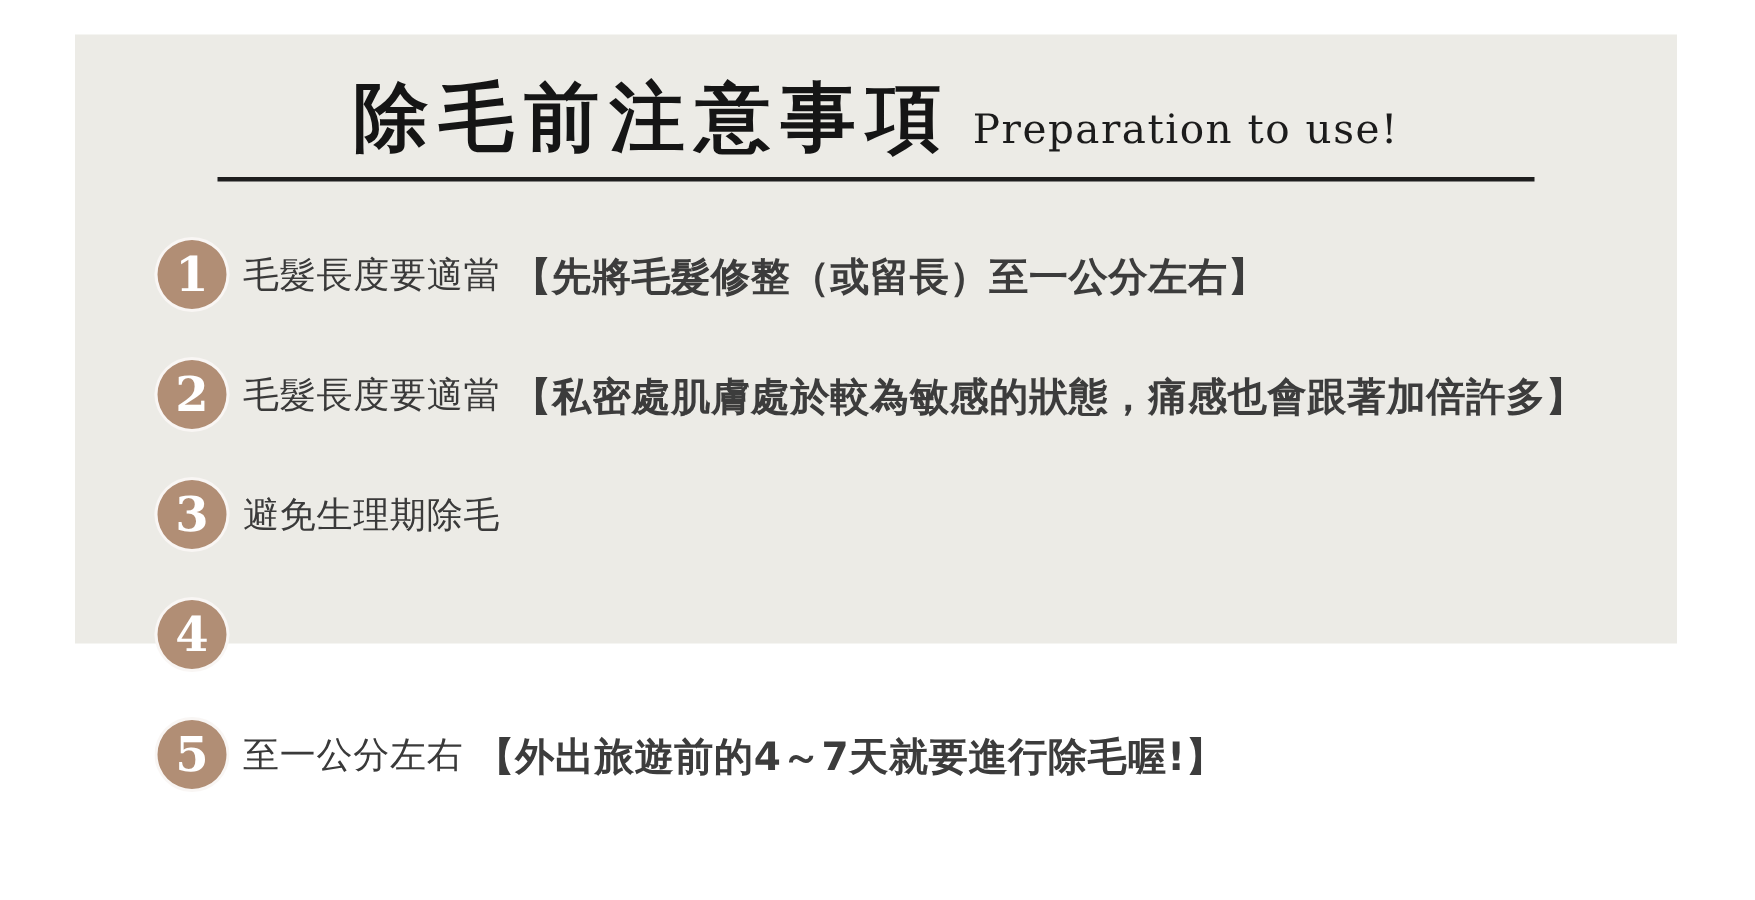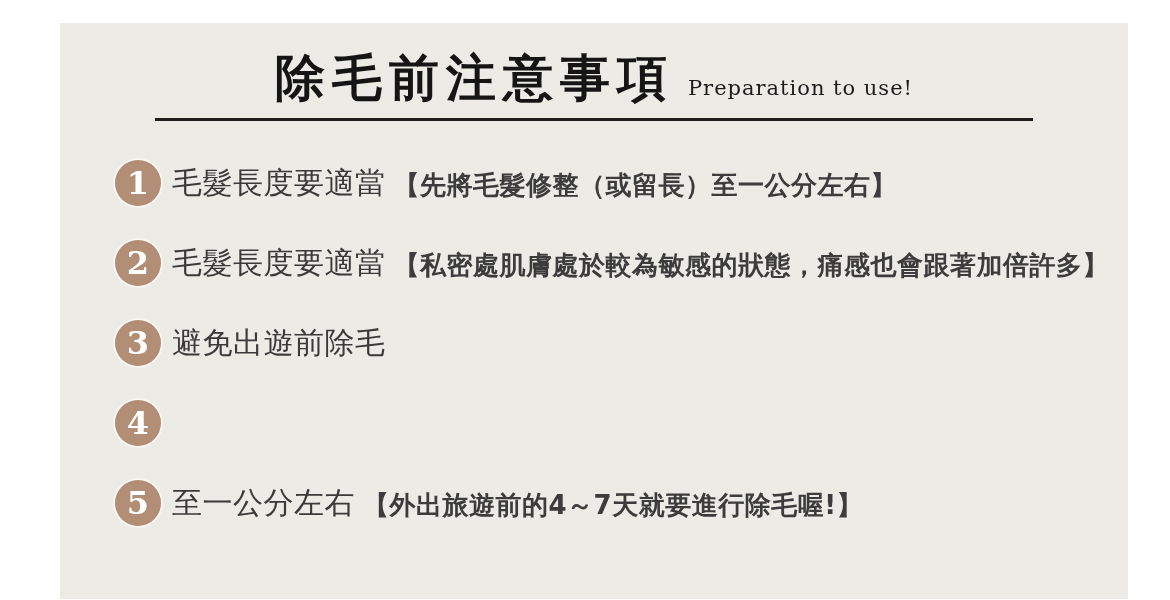--- a/index.html
+++ b/index.html
@@ -15,44 +15,43 @@
     position: relative;
     width: 1170px;
     height: 600px;
     background: #ffffff;
   }
   .panel {
     position: absolute;
     left: 50px;
     top: 23px;
     width: 1068px;
-    height: 576px;
+    height: 406px;
     background: #ECEBE6;
     box-sizing: border-box;
-    margin-left: 10px;
   }
   .header {
     display: flex;
     justify-content: center;
     align-items: baseline;
     gap: 14px;
     padding-top: 30px;
     line-height: 1;
     white-space: nowrap;
   }
   .title-zh {
     font-family: "DejaVu Serif", "Liberation Serif", serif;
     font-size: 50px;
     font-weight: 600;
     letter-spacing: 7px;
     color: #151515;
   }
   .title-en {
     font-family: "DejaVu Serif", "Liberation Serif", serif;
-    font-size: 21px;
+    font-size: 27px;
     font-weight: 400;
     letter-spacing: 1px;
     color: #1c1c1c;
   }
   .divider {
     width: 878px;
     height: 2.5px;
     background: #1e1e1e;
     margin: 15px auto 0 auto;
   }
@@ -81,21 +80,21 @@
     align-items: center;
     justify-content: center;
     font-family: "DejaVu Serif", "Liberation Serif", serif;
     font-size: 32px;
     font-weight: 700;
     color: #ffffff;
     line-height: 1;
   }
   .item-heading {
     margin-left: 9px;
-    font-size: 30px;
+    font-size: 24px;
     font-weight: 500;
     letter-spacing: 0.5px;
     color: #3A3A3A;
     line-height: 1;
   }
   .item-detail {
     margin-left: 8px;
     font-size: 26px;
     font-weight: 700;
     letter-spacing: 0.5px;
@@ -126,21 +125,21 @@
       </div>
 
       <div class="item-row">
         <div class="badge">2</div>
         <span class="item-heading">毛髮長度要適當</span>
         <span class="item-detail">【私密處肌膚處於較為敏感的狀態，痛感也會跟著加倍許多】</span>
       </div>
 
       <div class="item-row">
         <div class="badge">3</div>
-        <span class="item-heading">避免出遊前除毛</span>
+        <span class="item-heading">避免生理期除毛</span>
       </div>
 
       <div class="item-row">
         <div class="badge">4</div>
       </div>
 
       <div class="item-row">
         <div class="badge">5</div>
         <span class="item-heading">至一公分左右</span>
         <span class="item-detail">【外出旅遊前的4～7天就要進行除毛喔!】</span>

